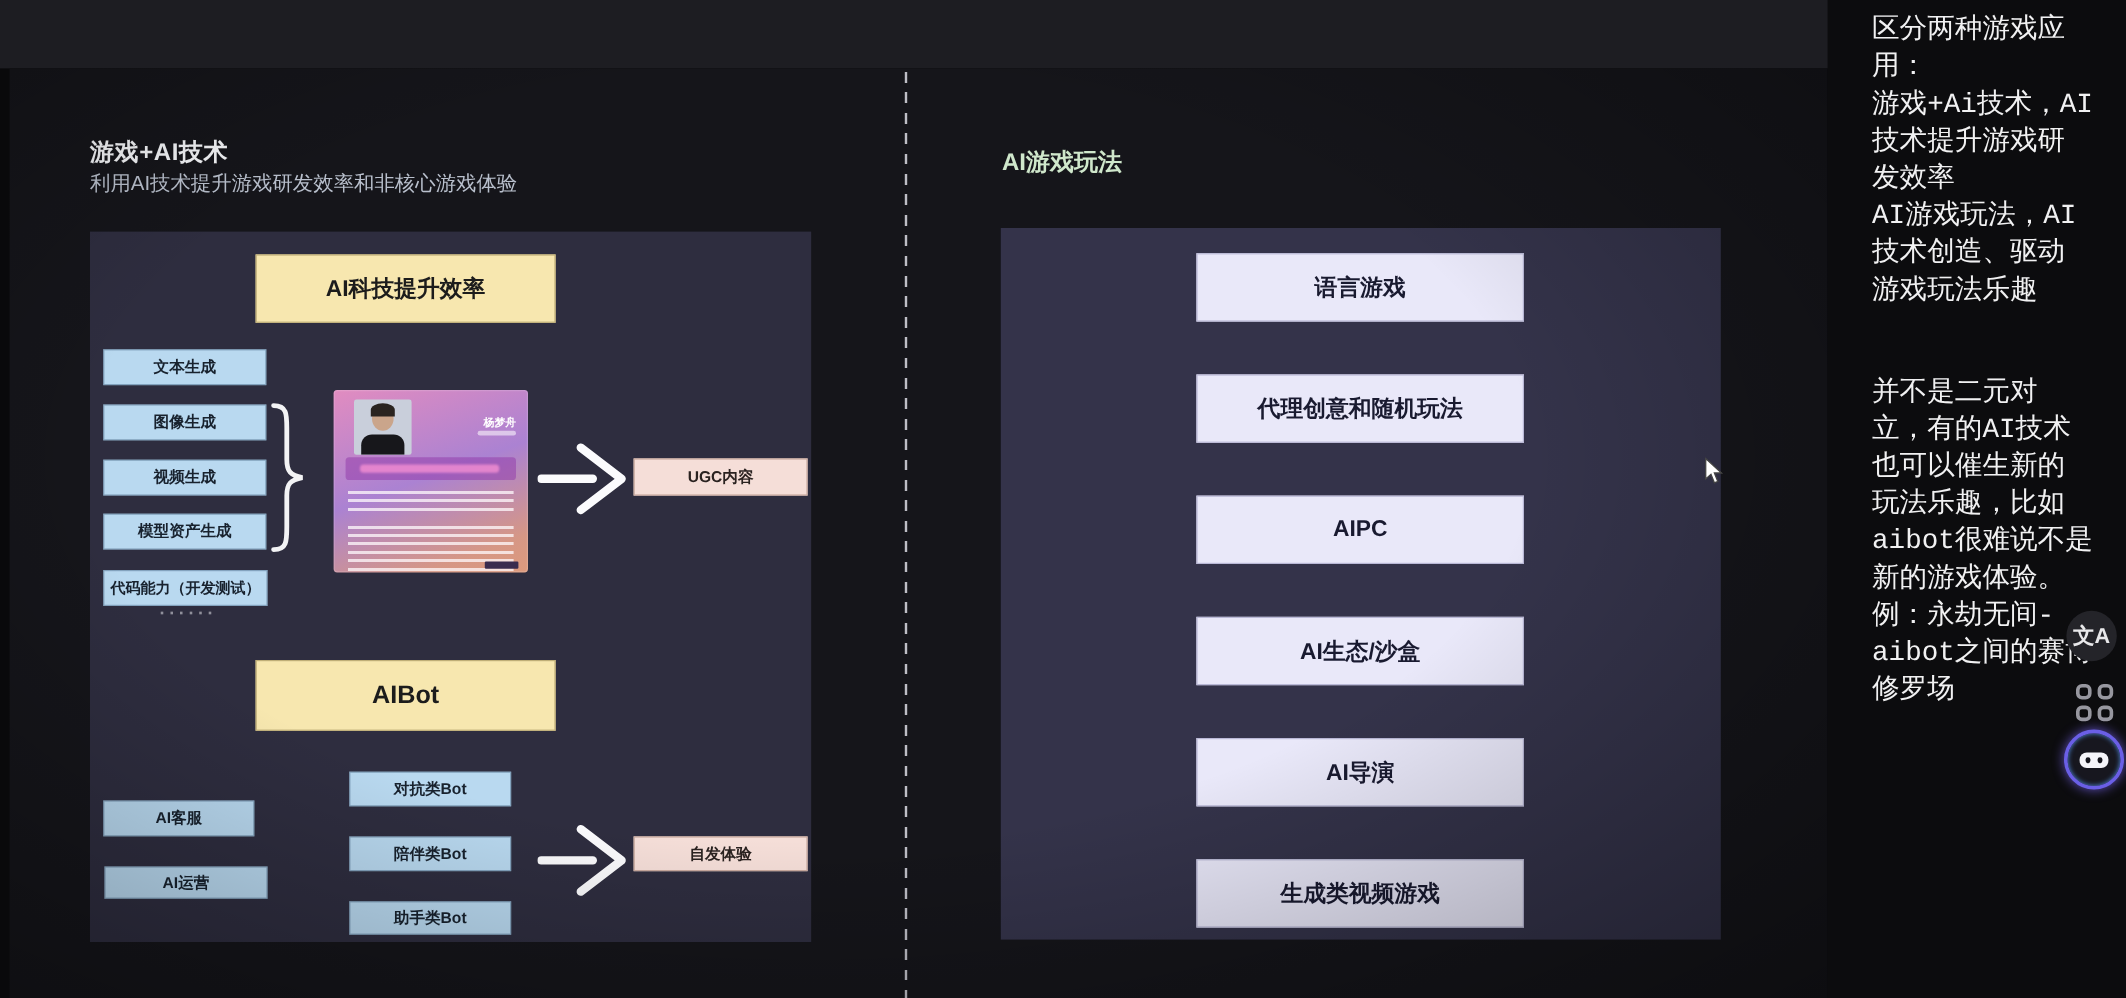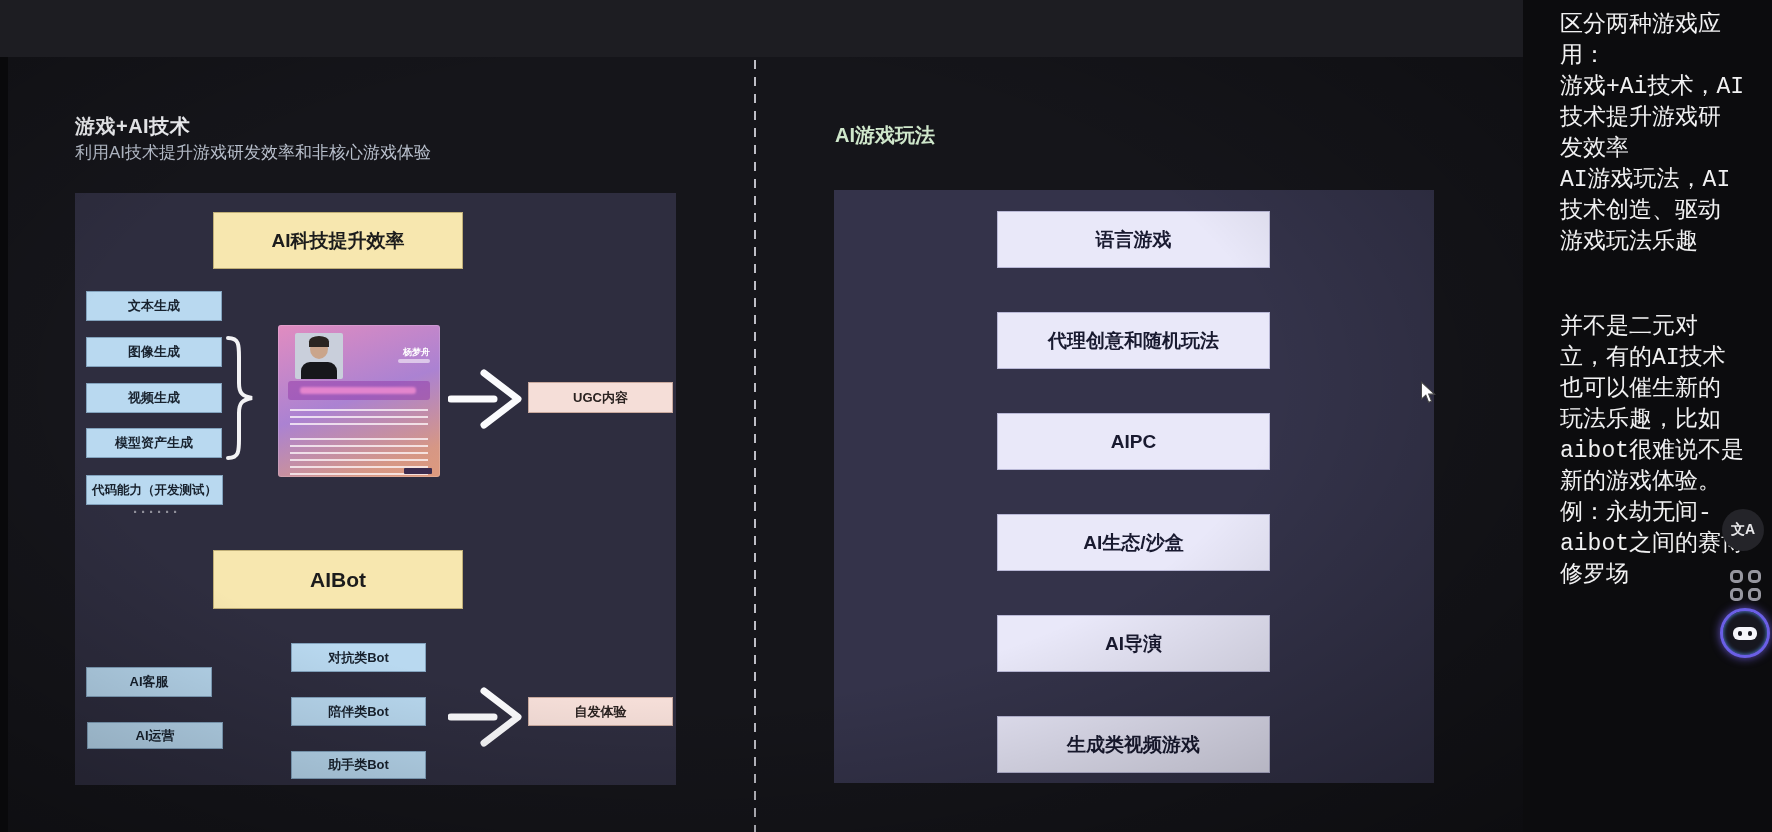--- a/index.html
+++ b/index.html
@@ -58,21 +58,21 @@
              background:repeating-linear-gradient(180deg,rgba(255,250,252,.75) 0 2.5px,rgba(255,255,255,0) 2.5px 7px);
              filter:blur(.4px);}
   .card-badge{position:absolute;right:8px;bottom:3px;width:28px;height:6px;background:#3a2b4e;border-radius:1px;}
 
   svg.shape{display:block;}
   .note{color:#f1f1f2;font-size:23px;line-height:31px;white-space:pre-line;font-weight:500;}
 
   
   .circ-icon{display:flex;align-items:center;justify-content:center;border-radius:50%;}
   .translate{left:1722px;top:509px;width:42px;height:42px;background:#242429;color:#e8e8ea;
-             font-size:14px;font-weight:bold;z-index:50;}
+             font-size:18px;font-weight:bold;z-index:50;}
   .apps{left:1728px;top:565px;width:36px;height:42px;z-index:50;display:grid;
         grid-template-columns:14px 14px;grid-template-rows:14px 14px;gap:4px;align-content:center;justify-content:center;}
   .apps span{width:13px;height:13px;border:3px solid #97979f;border-radius:5px;box-sizing:border-box;}
   .robot{left:1720px;top:608px;width:50px;height:50px;background:#17171f;z-index:50;
          border:3px solid #6a5fe6;box-shadow:0 0 10px rgba(120,100,240,.8), 0 0 4px rgba(90,160,255,.9) inset;}
   .robot .face{width:24px;height:13px;background:#f5f5fa;border-radius:6px;position:relative;}
   .robot .face i{position:absolute;top:4px;width:4px;height:5px;background:#15151d;border-radius:2px;}
   .robot .face i.l{left:5px;} .robot .face i.r{right:5px;}
 
   .cursor{left:1420px;top:381px;z-index:60;}

